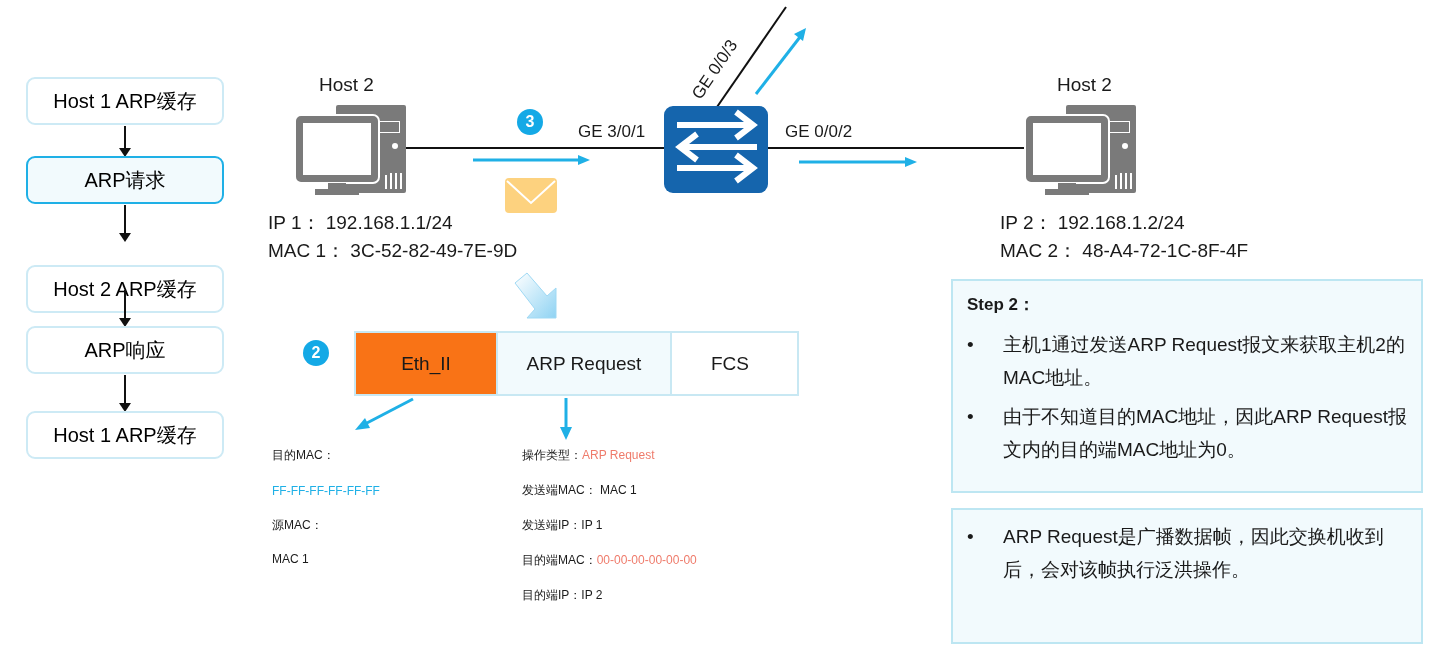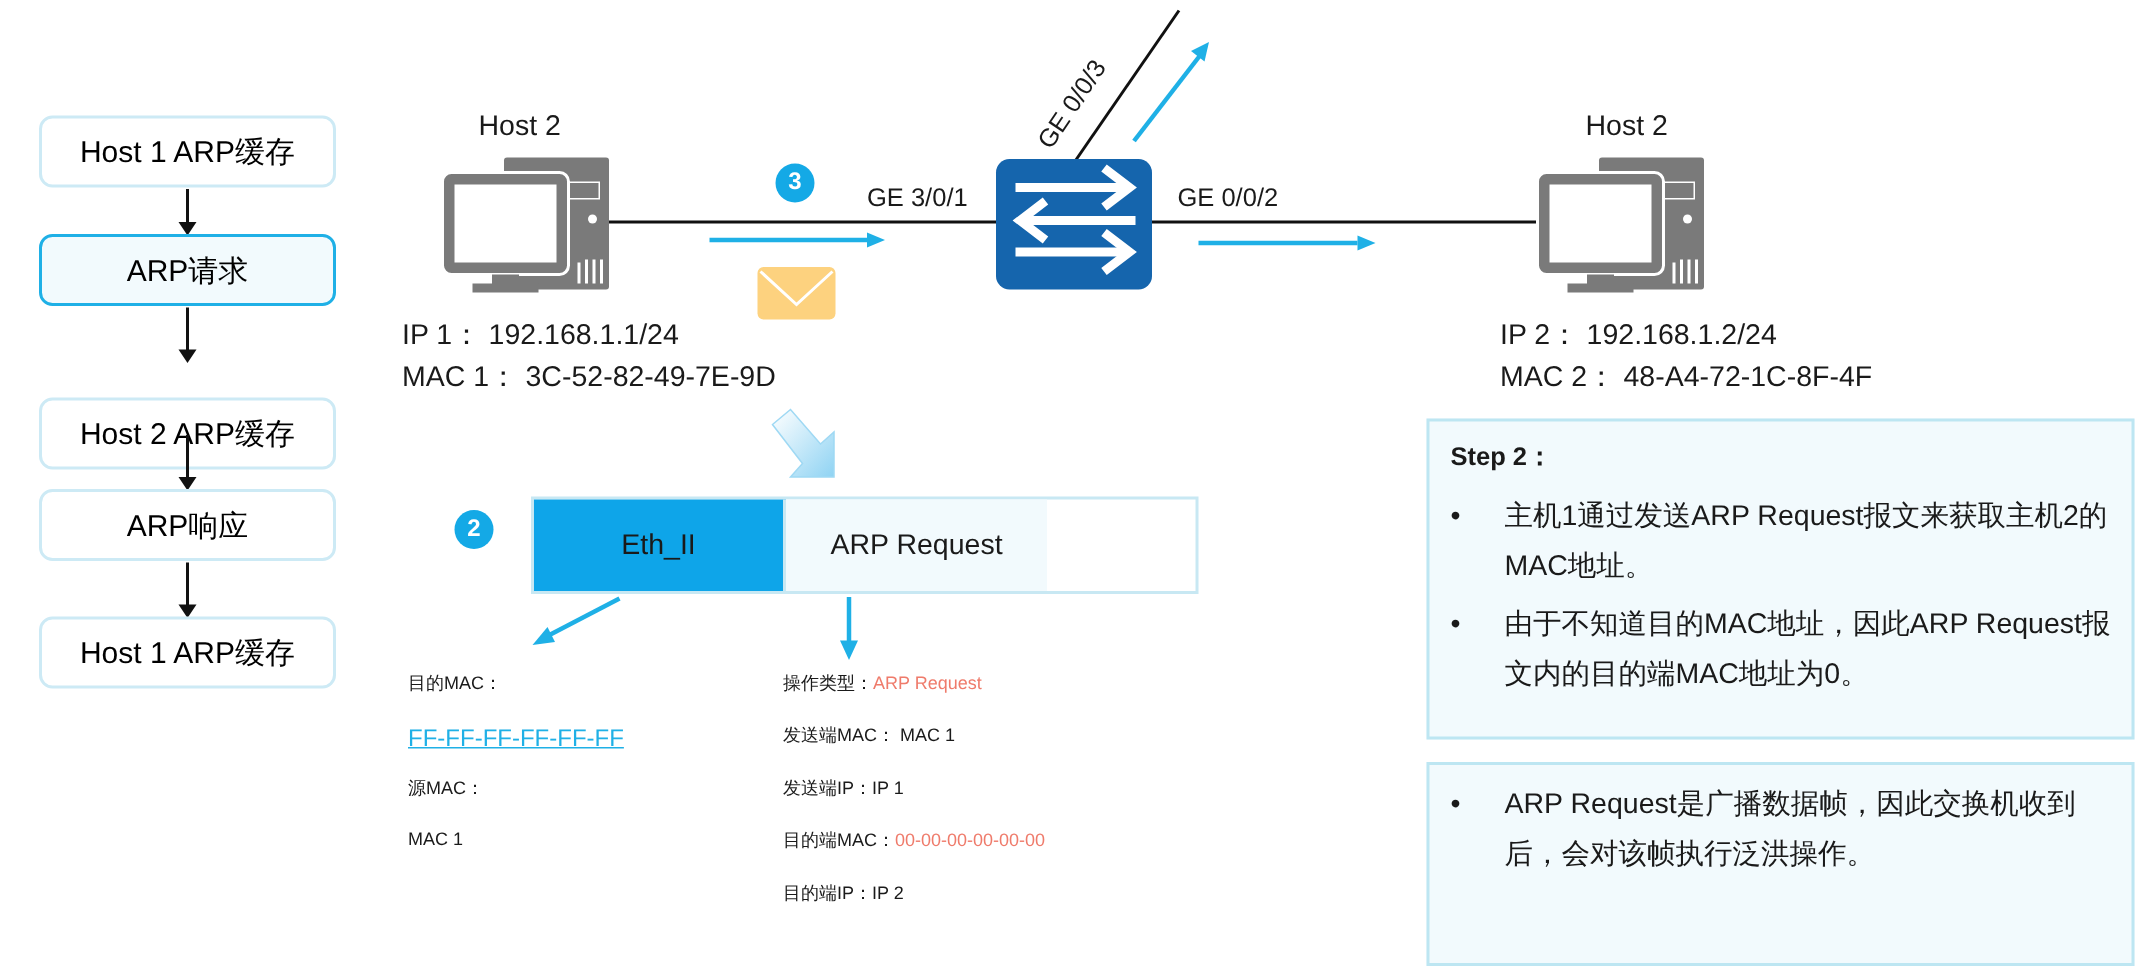--- a/index.html
+++ b/index.html
@@ -161,26 +161,27 @@
 <div class="label" style="left:1000px;top:238px;">MAC 2：  48-A4-72-1C-8F-4F</div>
 
 <div class="label small" style="left:578px;top:122px;">GE 3/0/1</div>
 <div class="label small" style="left:785px;top:122px;">GE 0/0/2</div>
 <div class="label small" style="left:688px;top:40px;transform:rotate(-56deg);transform-origin:left top;top:92px;">GE 0/0/3</div>
 
 <div class="badge" style="left:517px;top:109px;">3</div>
 
 <div class="badge" style="left:303px;top:340px;">2</div>
 <div class="frame">
-  <div class="cell" style="width:168px;background:#0ea5e9;">Eth_II</div>
+  <div class="cell" style="width:142px;background:#f97316;">Eth_II</div>
   <div class="cell" style="width:174px;background:#f2fafd;">ARP Request</div>
+  <div class="cell" style="width:116px;background:#fff;">FCS</div>
 </div>
 
 <div class="field" style="left:272px;top:447px;">目的MAC：</div>
-<div class="field blue small" style="left:272px;top:484px;font-size:16px;text-decoration:underline;">FF-FF-FF-FF-FF-FF</div>
+<div class="field blue small" style="left:272px;top:484px;font-size:12px;">FF-FF-FF-FF-FF-FF</div>
 <div class="field" style="left:272px;top:517px;">源MAC：</div>
 <div class="field" style="left:272px;top:552px;">MAC 1</div>
 
 <div class="field" style="left:522px;top:447px;">
   <span>操作类型：</span><span class="red">ARP Request</span>
 </div>
 <div class="field" style="left:522px;top:482px;">发送端MAC：  MAC 1</div>
 <div class="field" style="left:522px;top:517px;">发送端IP：IP 1</div>
 <div class="field" style="left:522px;top:552px;">
   <span>目的端MAC：</span><span class="red">00-00-00-00-00-00</span>

